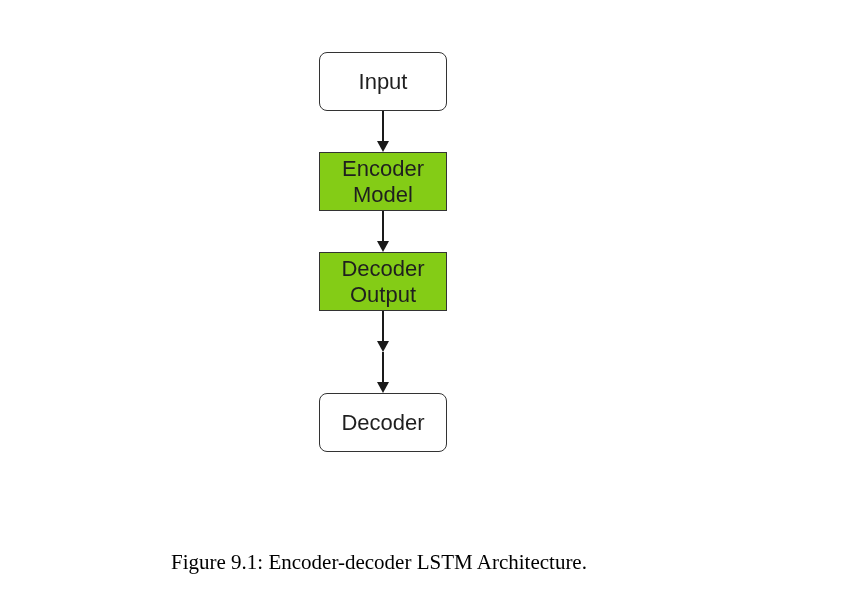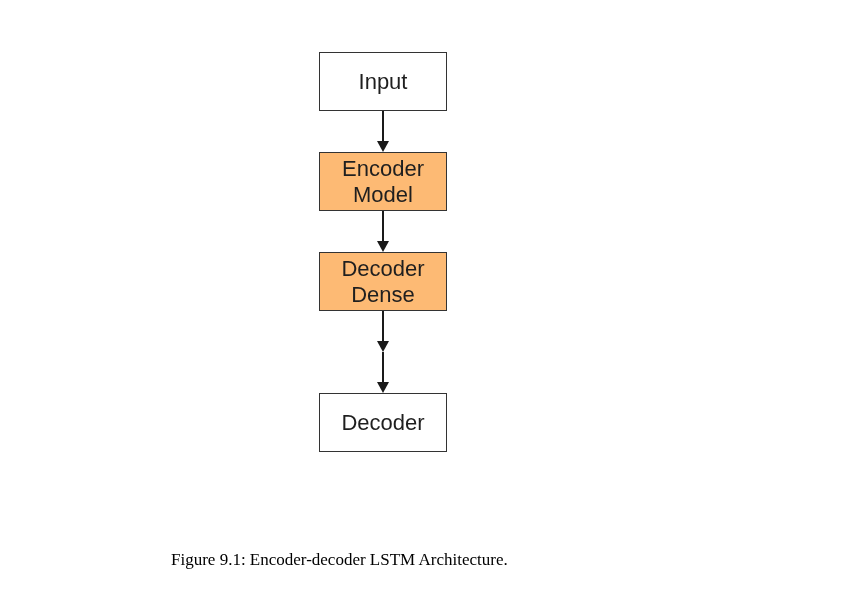--- a/index.html
+++ b/index.html
@@ -31,22 +31,22 @@
     border: 1.5px solid #333333;
     display: flex;
     align-items: center;
     justify-content: center;
     text-align: center;
     font-size: 22px;
     line-height: 1.18;
     color: #1f1f1f;
     padding: 2px 6px;
   }
-  .node--white { background: #ffffff; }
-  .node--blue  { background: #fdba74; }
+  .node--white { background: #ffffff; border-radius: 8px; }
+  .node--blue  { background: #84cc16; }
   .arrow {
     position: relative;
     width: 100%;
     height: 41px;
     display: flex;
     flex-direction: column;
     align-items: center;
   }
   .arrow-line {
     width: 2px;
@@ -59,21 +59,21 @@
     border-left: 6px solid transparent;
     border-right: 6px solid transparent;
     border-top: 11px solid #1a1a1a;
     margin-top: -1px;
   }
   .caption {
     position: absolute;
     left: 171px;
     top: 550px;
     font-family: "Liberation Serif", serif;
-    font-size: 17px;
+    font-size: 21px;
     color: #000000;
     white-space: nowrap;
   }
 </style>
 </head>
 <body>
 
 <div class="canvas">
 
   <div class="diagram">
@@ -90,21 +90,21 @@
     <div class="node node--blue">
       <span>Encoder Model</span>
     </div>
 
     <div class="arrow">
       <div class="arrow-line"></div>
       <div class="arrow-head"></div>
     </div>
 
     <div class="node node--blue">
-      <span>Decoder Dense</span>
+      <span>Decoder Output</span>
     </div>
 
     <div class="arrow">
       <div class="arrow-line"></div>
       <div class="arrow-head"></div>
     </div>
 
 
     <div class="arrow">
       <div class="arrow-line"></div>

